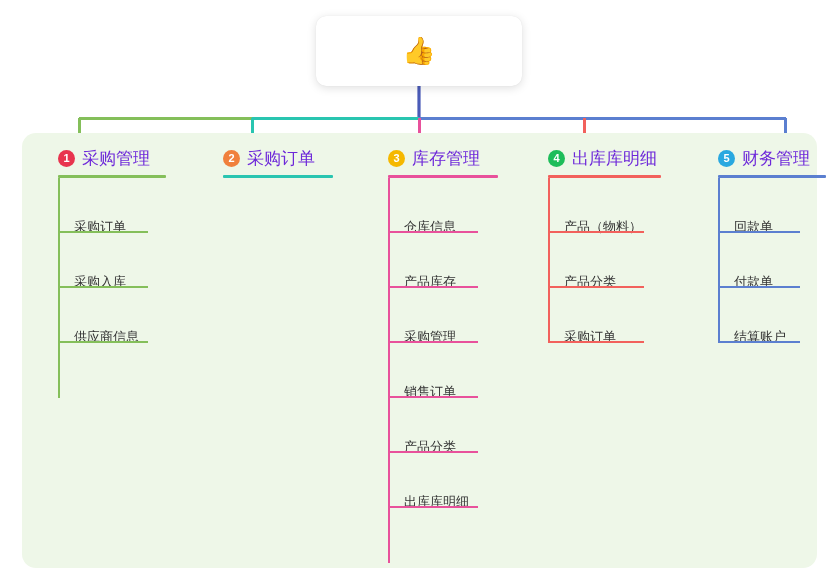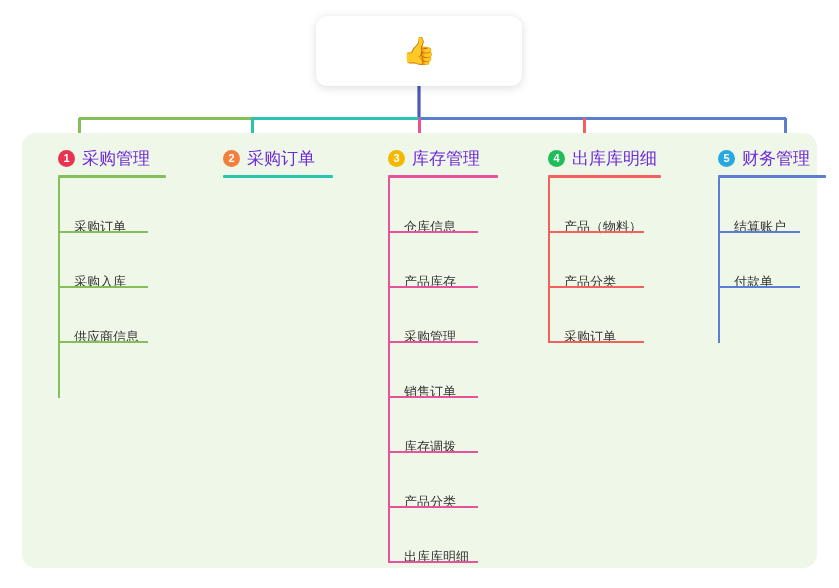--- a/index.html
+++ b/index.html
@@ -217,24 +217,20 @@
           </div>
           <div class="item">
             <span class="item-label">采购管理</span>
             <div class="item-rule" style="background: rgb(232, 81, 155); width: 90px;"></div>
           </div>
           <div class="item">
             <span class="item-label">销售订单</span>
             <div class="item-rule" style="background: rgb(232, 81, 155); width: 90px;"></div>
           </div>
           <div class="item">
-            <span class="item-label">库存调拨</span>
-            <div class="item-rule" style="background: rgb(232, 81, 155); width: 90px;"></div>
-          </div>
-          <div class="item">
             <span class="item-label">产品分类</span>
             <div class="item-rule" style="background: rgb(232, 81, 155); width: 90px;"></div>
           </div>
           <div class="item">
             <span class="item-label">出库库明细</span>
             <div class="item-rule" style="background: rgb(232, 81, 155); width: 90px;"></div>
           </div>
         </div>
       </div>
       <div class="col" style="left: 530px;">
@@ -261,24 +257,28 @@
       </div>
       <div class="col" style="left: 700px;">
         <div class="col-head">
           <span class="badge" style="background: rgb(41, 168, 224);">5</span>
           <span class="head-label">财务管理</span>
         </div>
         <div class="head-rule" style="background: rgb(91, 127, 208); width: 108px; margin-left: 18px;"></div>
         <div class="items">
           <div class="spine" style="background: rgb(91, 127, 208); height: 165px;"></div>
           <div class="item">
+            <span class="item-label">回款单</span>
+            <div class="item-rule" style="background: rgb(91, 127, 208); width: 82px;"></div>
+          </div>
+          <div class="item">
+            <span class="item-label">付款单</span>
+            <div class="item-rule" style="background: rgb(91, 127, 208); width: 82px;"></div>
+          </div>
+          <div class="item">
             <span class="item-label">结算账户</span>
             <div class="item-rule" style="background: rgb(91, 127, 208); width: 82px;"></div>
           </div>
-          <div class="item">
-            <span class="item-label">付款单</span>
-            <div class="item-rule" style="background: rgb(91, 127, 208); width: 82px;"></div>
-          </div>
         </div>
       </div>
     </div>
 
 </div>
 
 </body></html>

